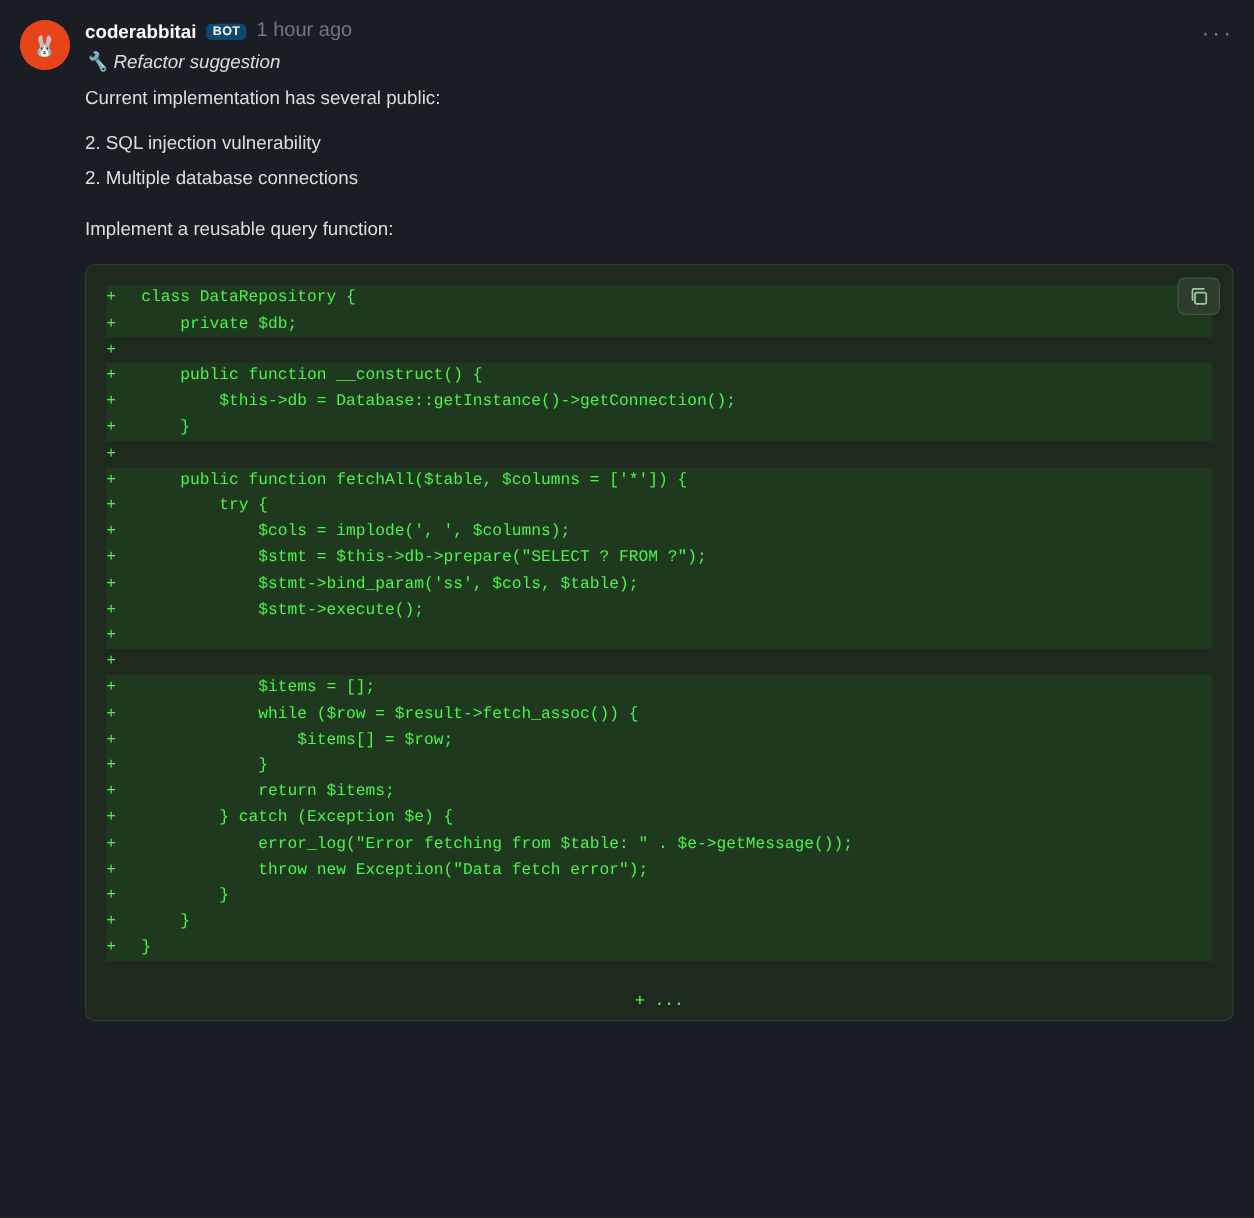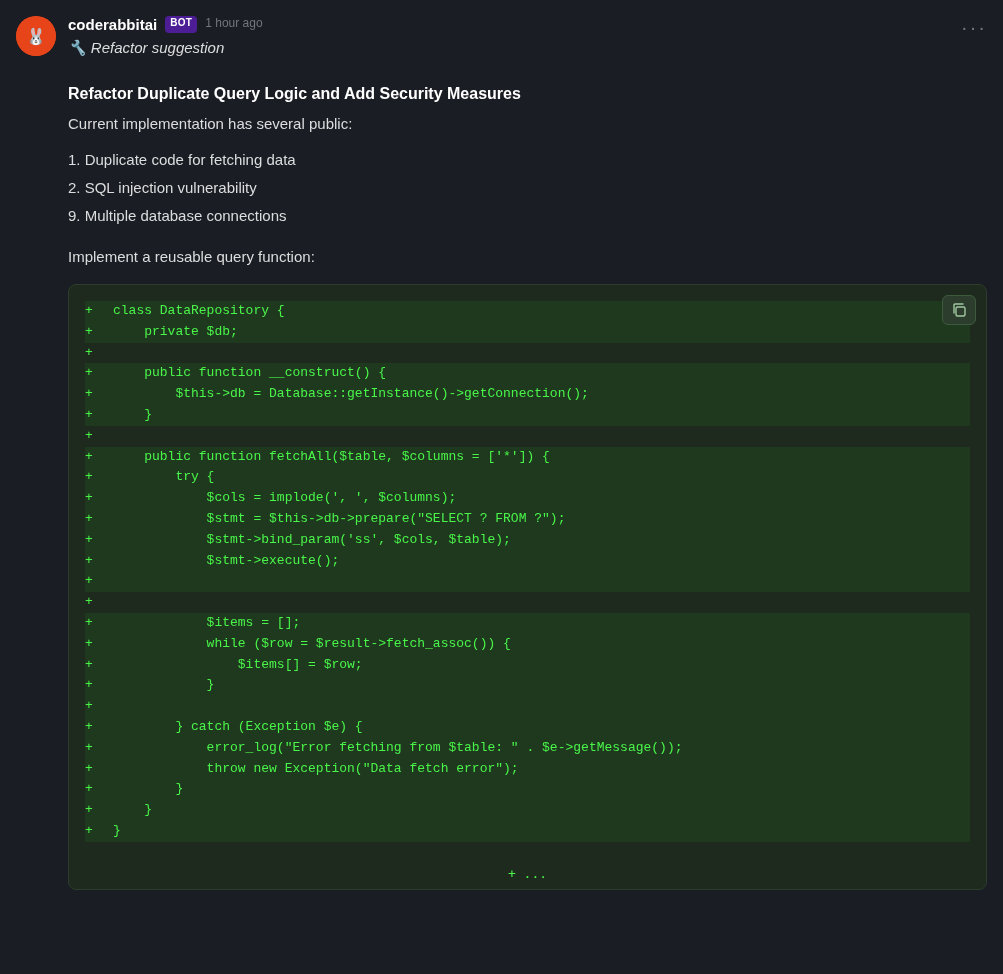--- a/index.html
+++ b/index.html
@@ -37,60 +37,61 @@
       overflow: hidden;
     }
 
     .message-content {
       flex: 1;
       min-width: 0;
     }
 
     .message-header {
       display: flex;
+      align-items: center;
       gap: 8px;
       margin-bottom: 6px;
     }
 
     .username {
       color: #ffffff;
       font-weight: 600;
       font-size: 15px;
     }
 
     .bot-badge {
-      background: #4c1d95;
+      background: #0c4a6e;
       color: #ffffff;
       font-size: 10px;
       font-weight: 700;
       padding: 1px 5px;
       border-radius: 4px;
       text-transform: uppercase;
       letter-spacing: 0.3px;
     }
 
     .timestamp {
       color: #72767d;
-      font-size: 12px;
+      font-size: 16px;
     }
 
     .more-options {
       position: absolute;
       right: 16px;
       top: 16px;
       color: #72767d;
       cursor: pointer;
       font-size: 20px;
       letter-spacing: 2px;
     }
 
     .refactor-label {
       color: #dcddde;
       font-style: italic;
-      margin-bottom: 28px;
+      margin-bottom: 10px;
       font-size: 15px;
     }
 
     .section-title {
       color: #ffffff;
       font-weight: 700;
       font-size: 16px;
       margin-bottom: 10px;
     }
 
@@ -199,28 +200,26 @@
   <div class="message-content">
 
     <div class="message-header">
       <span class="username">coderabbitai</span>
       <span class="bot-badge">bot</span>
       <span class="timestamp">1 hour ago</span>
     </div>
 
     <div class="refactor-label">🔧 Refactor suggestion</div>
 
-    <div class="section-title">Refactor Duplicate Query Logic and Add Security Measures</div>
 
     <div class="description">Current implementation has several public:</div>
 
     <ol class="issues-list">
-      <li>1. Duplicate code for fetching data</li>
       <li>2. SQL injection vulnerability</li>
-      <li>9. Multiple database connections</li>
+      <li>2. Multiple database connections</li>
     </ol>
 
     <div class="implement-text">Implement a reusable query function:</div>
 
     <div class="code-block-wrapper">
 
       <button class="copy-button" title="Copy">
         <svg class="copy-icon" viewBox="0 0 16 16" fill="none" xmlns="http://www.w3.org/2000/svg">
           <rect x="5" y="5" width="9" height="9" rx="1.5" stroke="#a0c8a0" stroke-width="1.4"></rect>
           <path d="M3 11V3a1 1 0 011-1h8" stroke="#a0c8a0" stroke-width="1.4" stroke-linecap="round"></path>
@@ -241,21 +240,21 @@
           <div class="code-line highlighted"><span class="line-prefix">+</span><span class="code-text">            $cols = implode(', ', $columns);</span></div>
           <div class="code-line highlighted"><span class="line-prefix">+</span><span class="code-text">            $stmt = $this-&gt;db-&gt;prepare("SELECT ? FROM ?");</span></div>
           <div class="code-line highlighted"><span class="line-prefix">+</span><span class="code-text">            $stmt-&gt;bind_param('ss', $cols, $table);</span></div>
           <div class="code-line highlighted"><span class="line-prefix">+</span><span class="code-text">            $stmt-&gt;execute();</span></div>
           <div class="code-line highlighted"><span class="line-prefix">+</span></div>
           <div class="code-line"><span class="line-prefix">+</span><span class="code-text"></span></div>
           <div class="code-line highlighted"><span class="line-prefix">+</span><span class="code-text">            $items = [];</span></div>
           <div class="code-line highlighted"><span class="line-prefix">+</span><span class="code-text">            while ($row = $result-&gt;fetch_assoc()) {</span></div>
           <div class="code-line highlighted"><span class="line-prefix">+</span><span class="code-text">                $items[] = $row;</span></div>
           <div class="code-line highlighted"><span class="line-prefix">+</span><span class="code-text">            }</span></div>
-          <div class="code-line highlighted"><span class="line-prefix">+</span></div>
+          <div class="code-line highlighted"><span class="line-prefix">+</span><span class="code-text">            return $items;</span></div>
           <div class="code-line highlighted"><span class="line-prefix">+</span><span class="code-text">        } catch (Exception $e) {</span></div>
           <div class="code-line highlighted"><span class="line-prefix">+</span><span class="code-text">            error_log("Error fetching from $table: " . $e-&gt;getMessage());</span></div>
           <div class="code-line highlighted"><span class="line-prefix">+</span><span class="code-text">            throw new Exception("Data fetch error");</span></div>
           <div class="code-line highlighted"><span class="line-prefix">+</span><span class="code-text">        }</span></div>
           <div class="code-line highlighted"><span class="line-prefix">+</span><span class="code-text">    }</span></div>
           <div class="code-line highlighted"><span class="line-prefix">+</span><span class="code-text">}</span></div>
         </div>
 
       <div class="bottom-indicator">+ ...</div>
     </div>

